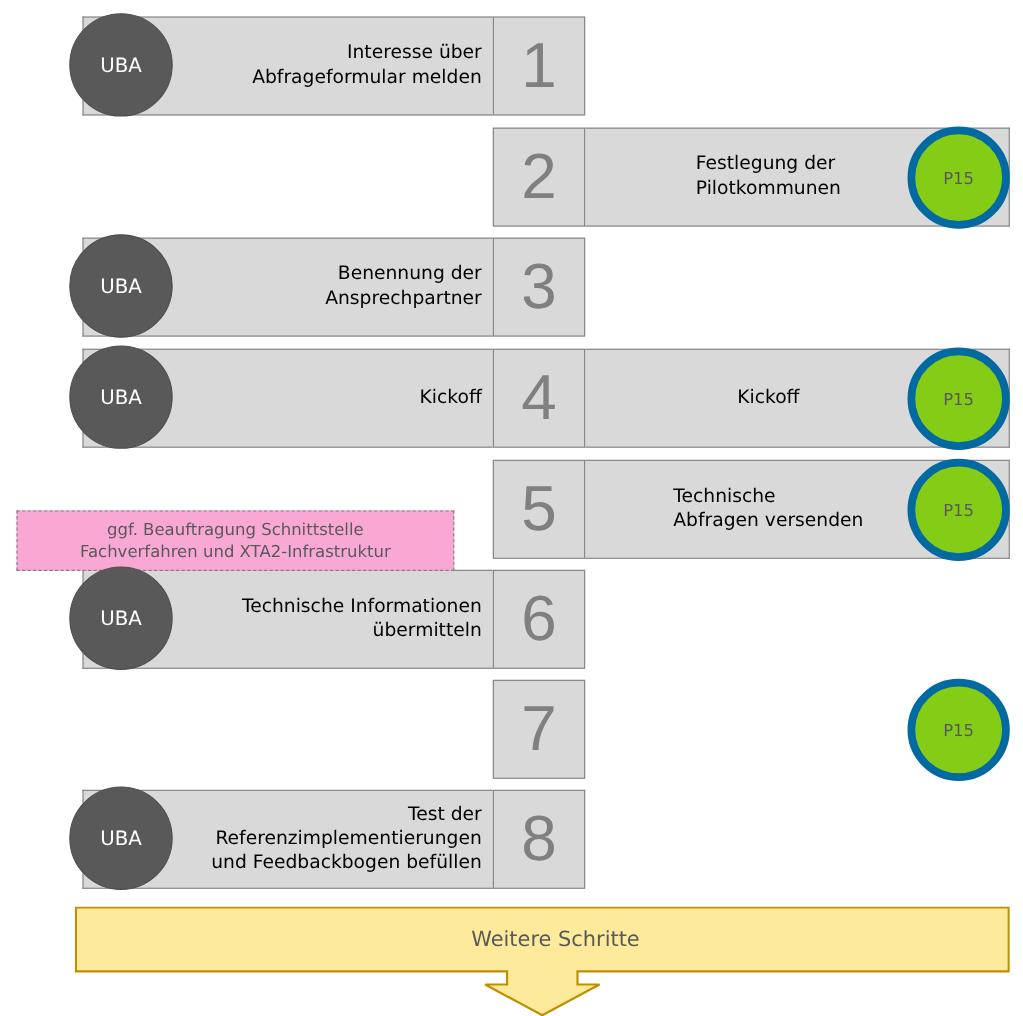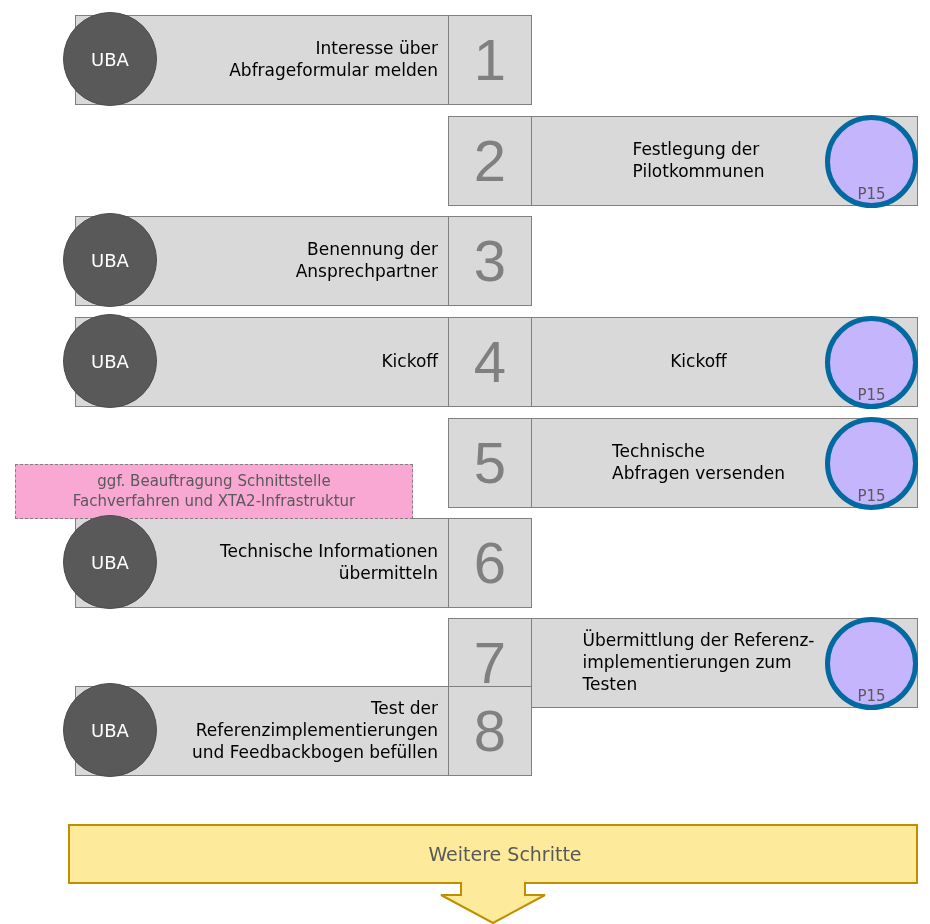--- a/index.html
+++ b/index.html
@@ -114,23 +114,22 @@
   }
   .circle.uba span {
     color: #ffffff;
     font-size: 18px;
   }
   .circle.p15 {
     left: 825px;
     top: 14px;
     width: 93px;
     height: 93px;
-    background: #c4b5fd;
-    border: 5px solid #0369a1;
-    align-items: flex-end;
+    background: #84cc16;
+    border: 7px solid #0369a1;
   }
   .circle.p15 span {
     color: #595959;
     font-size: 15px;
   }
 
   
   .note {
     position: absolute;
     left: 15px;
@@ -268,31 +267,26 @@
     </div>
     <div class="circle uba">
       <span>UBA</span>
     </div>
   </div>
 
   <div class="row" style="top:603px;">
     <div class="numbox">
       <span>7</span>
     </div>
-    <div class="bar right">
-      <span class="bar-text">Übermittlung der Referenz-
-implementierungen zum
-Testen</span>
-    </div>
     <div class="circle p15">
       <span>P15</span>
     </div>
   </div>
 
-  <div class="row" style="top:671px;text-decoration:underline;">
+  <div class="row" style="top:703px;text-decoration:underline;">
     <div class="bar left">
       <span class="bar-text">Test der
 Referenzimplementierungen
 und Feedbackbogen befüllen</span>
     </div>
     <div class="numbox">
       <span>8</span>
     </div>
     <div class="circle uba">
       <span>UBA</span>

